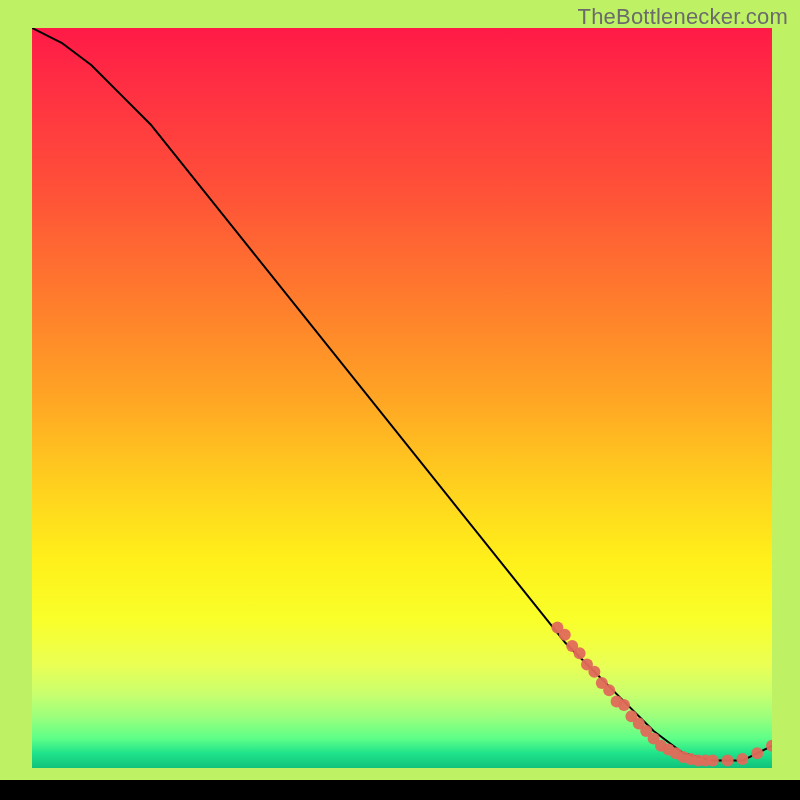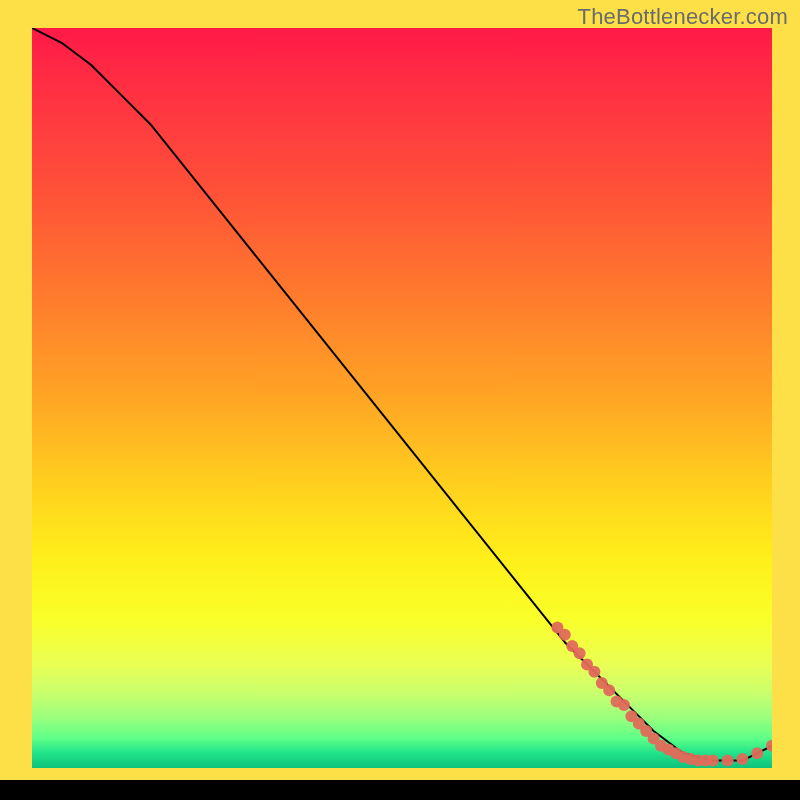--- a/index.html
+++ b/index.html
@@ -8,21 +8,21 @@
     width: 800px;
     height: 800px;
     background: #000;
     overflow: hidden;
     font-family: Arial, Helvetica, sans-serif;
   }
   .frame {
     position: relative;
     width: 800px;
     height: 780px;
-    background: #fde047;
+    background: #bef264;
   }
   .watermark {
     position: absolute;
     top: 4px;
     right: 12px;
     color: #6b6b6b;
     font-size: 22px;
     font-weight: 400;
     letter-spacing: 0.2px;
     z-index: 20;

